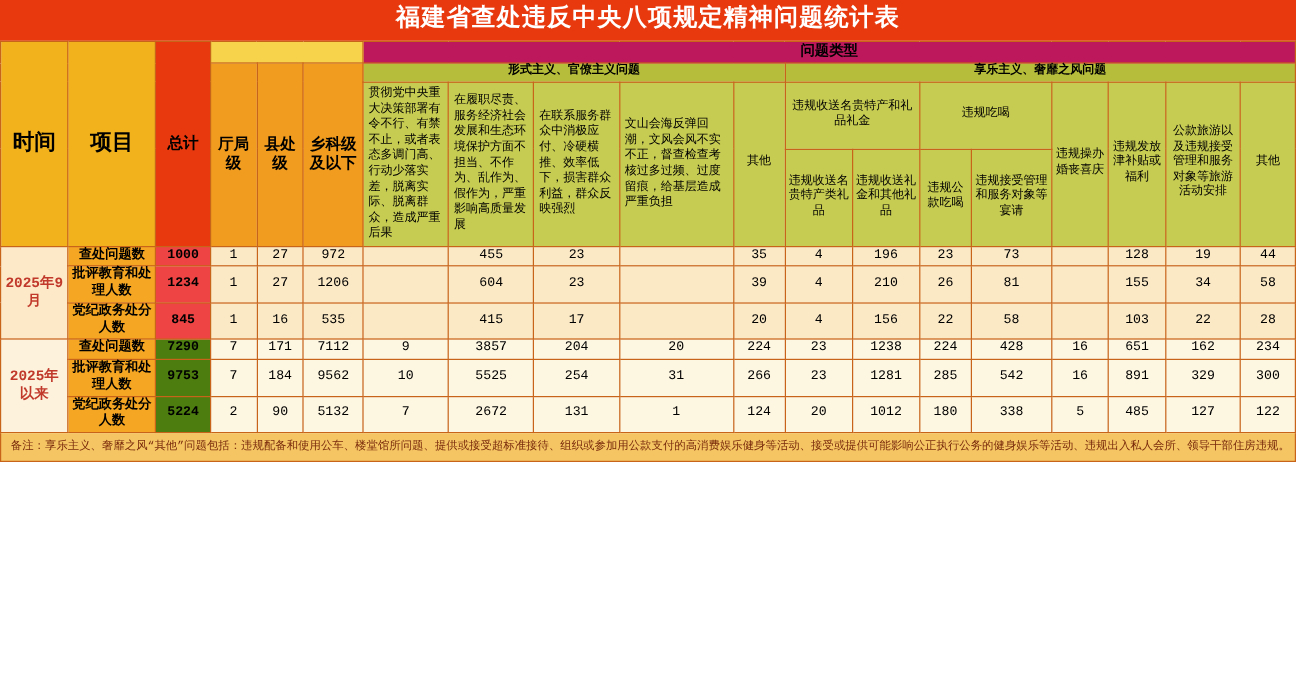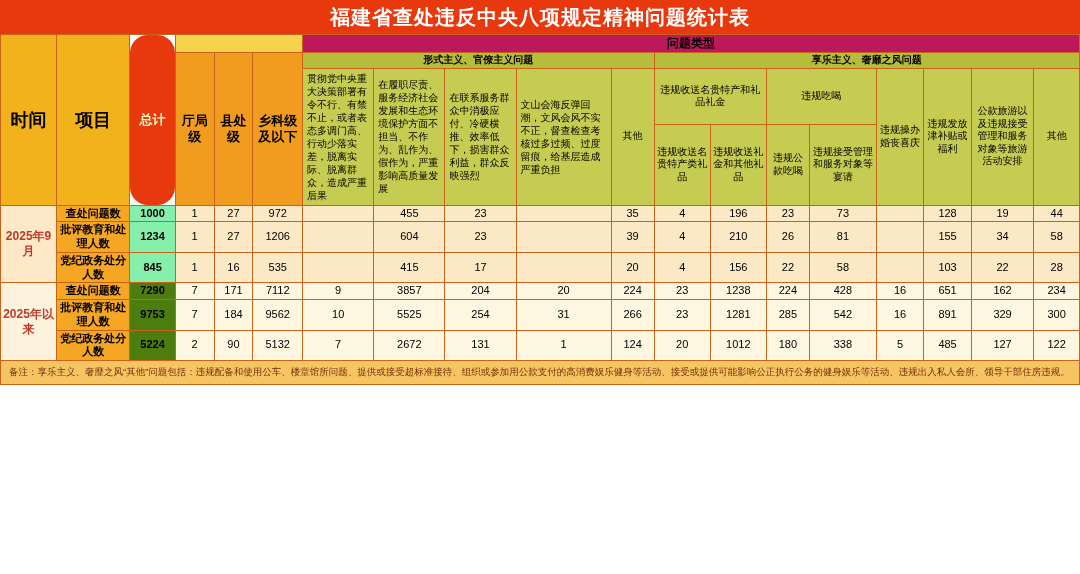--- a/index.html
+++ b/index.html
@@ -2,21 +2,21 @@
 <html><head>
 <meta charset="utf-8">
 <style>
   html,body{margin:0;padding:0;}
   body{
     width:1080px;height:574px;
     background:#ffffff;
     font-family:"Liberation Sans","DejaVu Sans",sans-serif;
     overflow:hidden;
   }
-  .sheet{width:1080px;height:424px;position:relative;}
+  .sheet{width:1080px;height:424px;position:relative;font-family:Liberation Mono, monospace;}
   .title{
     background:#e8380d;
     color:#ffffff;
     font-size:20px;
     font-weight:bold;
     text-align:center;
     letter-spacing:1px;
     height:34px;
     line-height:34px;
   }
@@ -29,33 +29,33 @@
     border:1px solid #c8631a;
     font-size:11px;
     text-align:center;
     vertical-align:middle;
     color:#000;
     padding:1px 2px;
     line-height:1.25;
     word-break:break-all;
   }
   .hdr-amber{background:#f2b21c;font-weight:bold;font-size:18px;}
-  .hdr-red{background:#e8380d;color:#fef9c3;font-weight:bold;font-size:13px;border-radius:18px;}
+  .hdr-red{background:#e8380d;color:#000000;font-weight:bold;font-size:13px;}
   .hdr-olive{background:#be185d;font-weight:bold;font-size:12px;}
   .hdr-olive2{background:#b6bd3a;font-size:10px;font-weight:bold;}
   .hdr-lightolive{background:#c6cb52;font-size:10px;}
   .hdr-yellow{background:#f6d34a;font-weight:bold;font-size:13px;}
   .hdr-orange{background:#f29c1f;font-weight:bold;font-size:13px;}
   .hdr-cell-text{font-size:10px;line-height:1.3;text-align:left;padding:3px 4px;}
   .row-label{background:#f5a623;font-weight:bold;font-size:11px;}
   .time-cell{background:#fde9c8;font-weight:bold;font-size:12px;color:#c0392b;}
   .time-cell2{background:#fdf3dc;font-weight:bold;font-size:12px;color:#c0392b;}
   .data-a{background:#fbe9c6;}
   .data-b{background:#fdf6e0;}
-  .tot-a{background:#86efac;font-weight:bold;}
+  .tot-a{background:#ef4444;font-weight:bold;}
   .tot-b{background:#4d7c0f;font-weight:bold;}
   .note{
     background:#f5c563;
     font-size:9.5px;
     color:#7a2b0c;
     padding:4px 4px 5px 8px;
     line-height:1.5;
     border:1px solid #c8631a;
     border-top:none;
     box-sizing:border-box;

